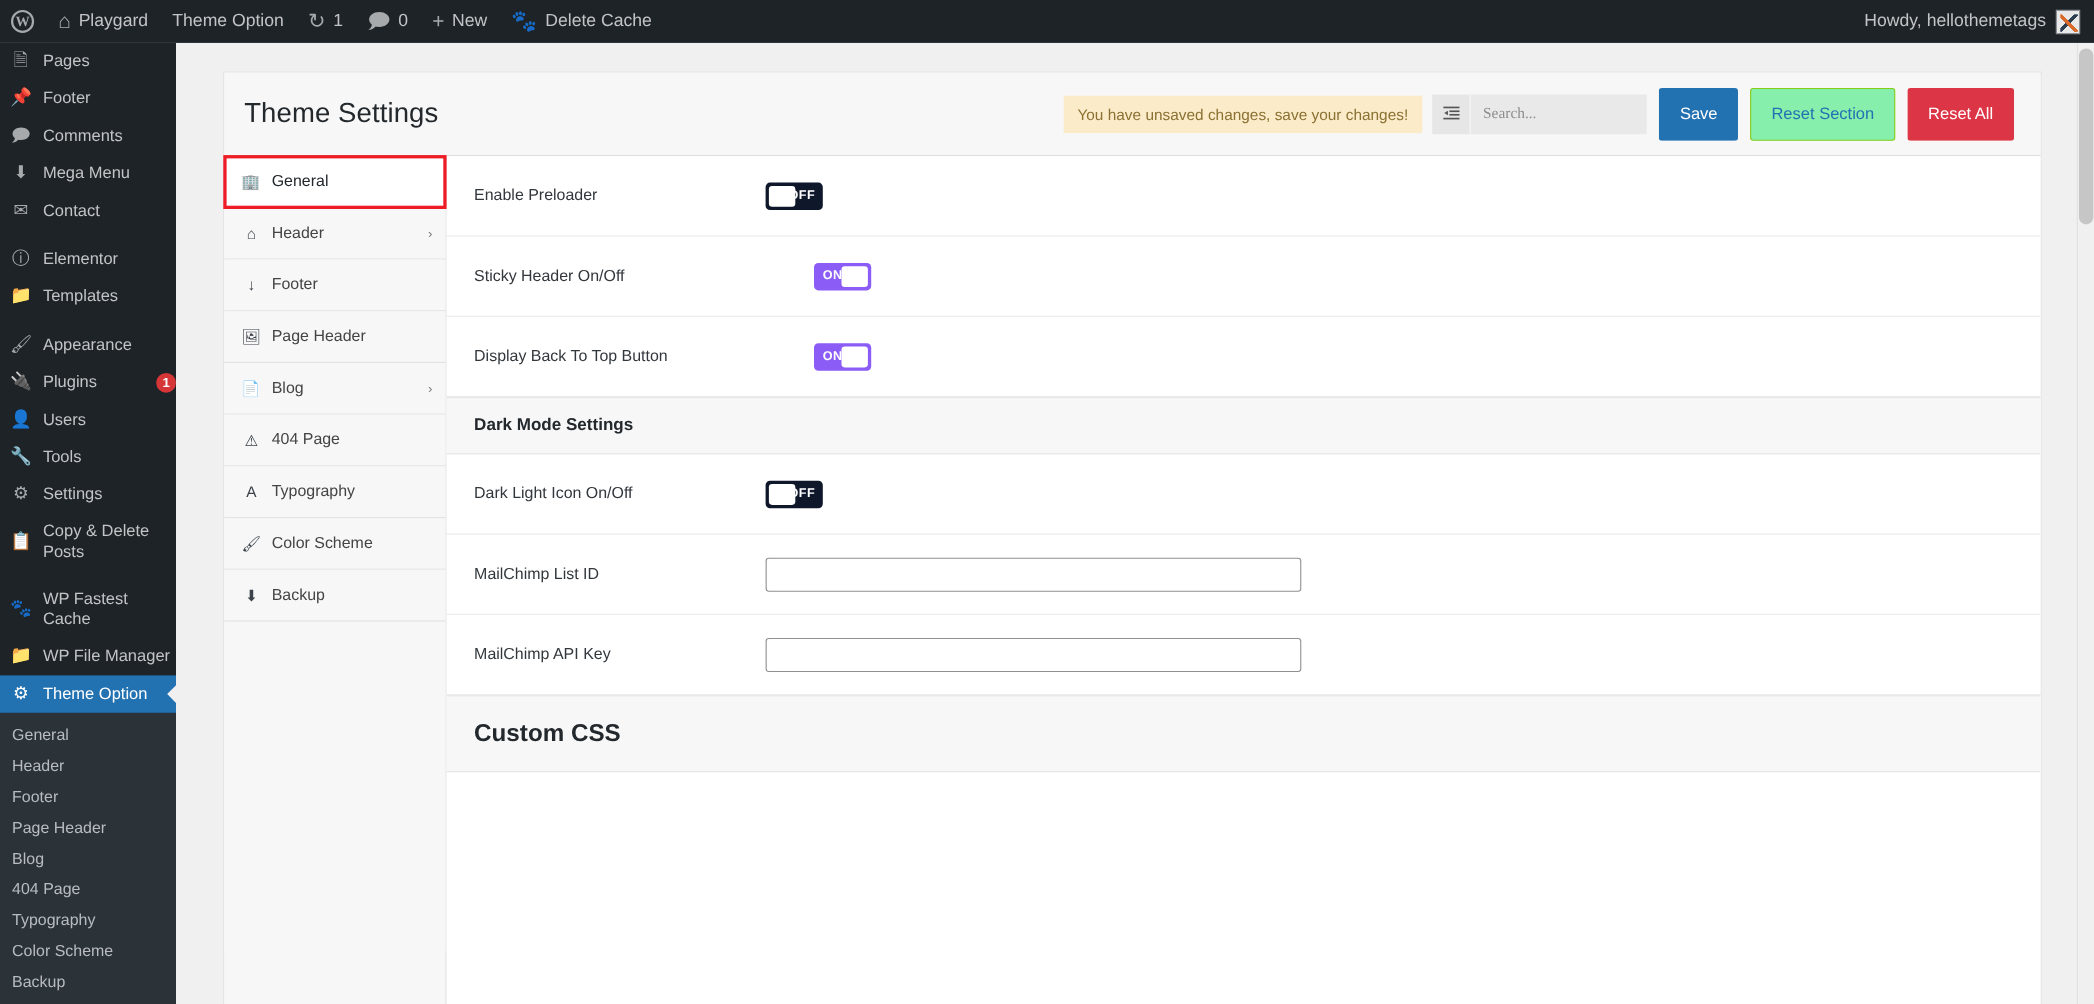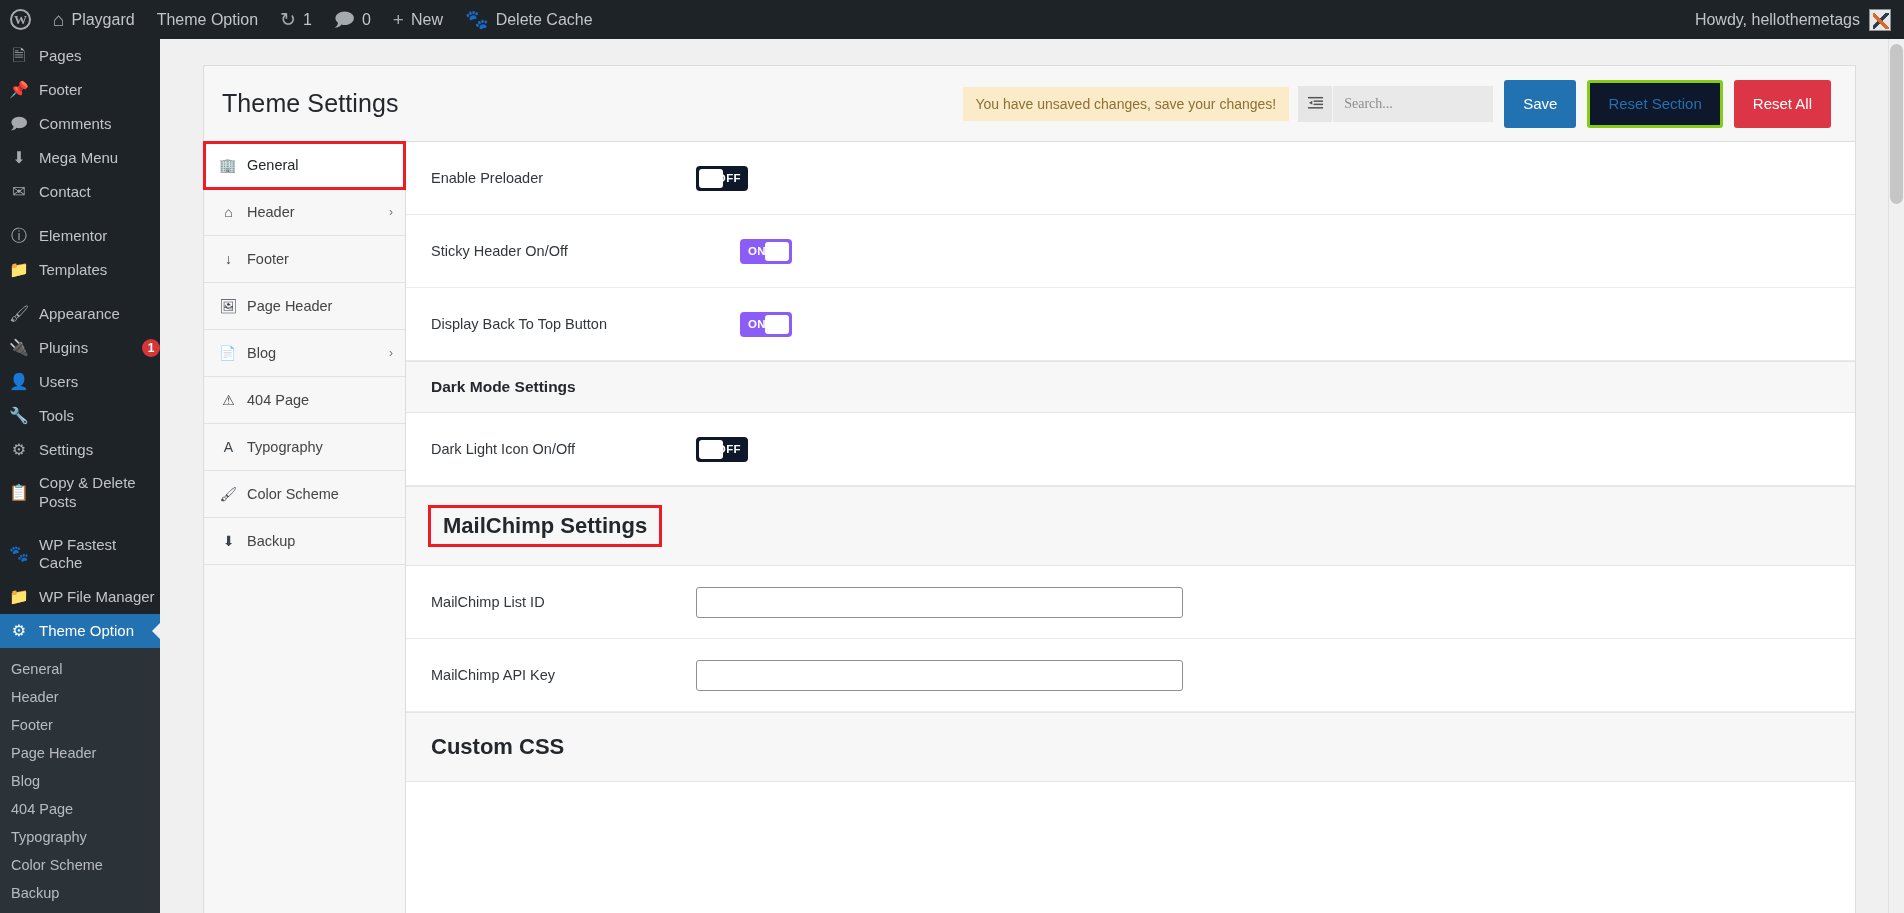--- a/index.html
+++ b/index.html
@@ -142,21 +142,21 @@
   }
   #search-box::placeholder { color: #8d8d8d; }
   .btn {
     height: 48px; padding: 0 18px; margin-left: 11px;
     font-size: 15px; border-radius: 3px; border: 1px solid transparent;
     display: flex; align-items: center; justify-content: center;
     font-family: "Liberation Sans", sans-serif; cursor: pointer;
     white-space: nowrap;
   }
   .btn-save { background: #2271b1; color: #fff; }
-  .btn-reset-section { background: #0f172a; color: #2271b1; border: 3px solid #84cc16; }
+  .btn-reset-section { background: #86efac; color: #2271b1; border: 1px solid #84cc16; }
   .btn-reset-all { background: #dc3545; color: #fff; }
 
   
   #panel-body { display: flex; align-items: stretch; min-height: 820px; }
 
   
   #tabs {
     width: 202px; min-width: 202px;
     background: #f7f7f7; border-right: 1px solid #dcdcde;
   }
@@ -455,21 +455,20 @@
             </div>
           </div>
           <div class="sec-head">Dark Mode Settings</div>
           <div class="field">
             <div class="field-label">Dark Light Icon On/Off</div>
             <div class="toggle off">
               <span class="knob"></span>
               <span class="tlabel">OFF</span>
             </div>
           </div>
-          <div class="sec-head big"><span class="annot">MailChimp Settings</span></div>
           <div class="field">
             <div class="field-label">MailChimp List ID</div>
             <input type="text" class="text-input" style="">
           </div>
           <div class="field">
             <div class="field-label">MailChimp API Key</div>
             <input type="text" class="text-input" style="">
           </div>
           <div class="sec-head big">Custom CSS</div>
         </div>

